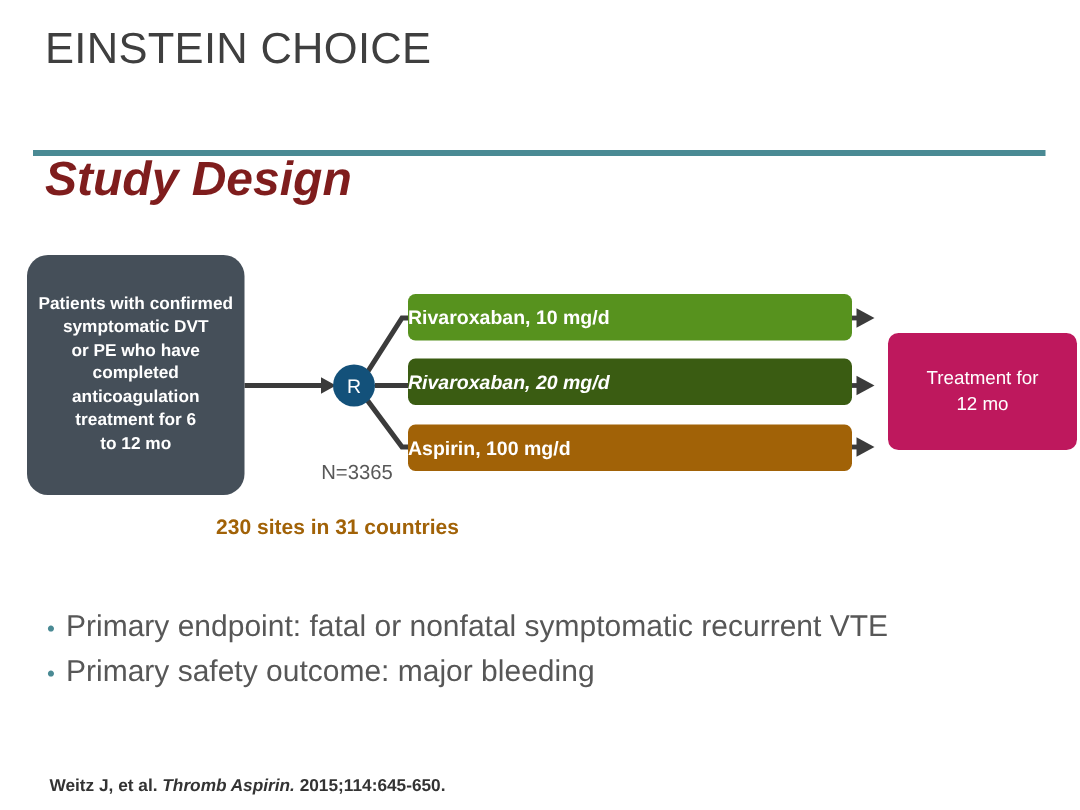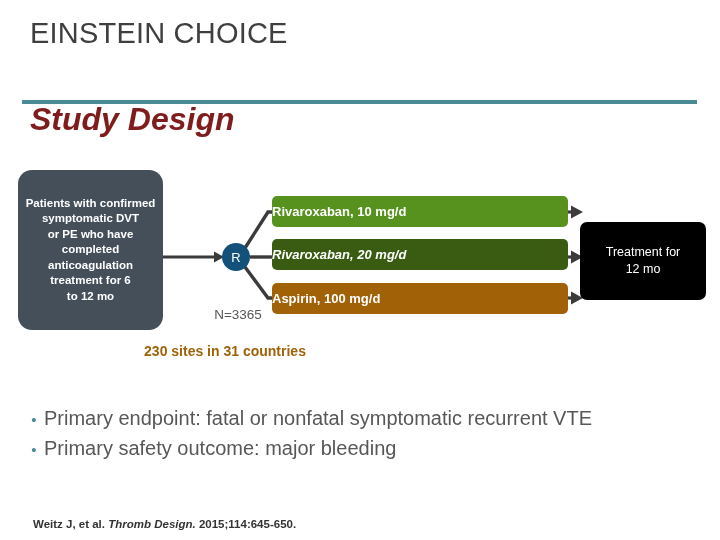--- a/index.html
+++ b/index.html
@@ -240,32 +240,32 @@
   <div class="arm-bar" id="arm-0" style="background: rgb(87, 146, 30);">
     <span>Rivaroxaban, 10 mg/d</span>
   </div>
   <div class="arm-bar" id="arm-1" style="background: rgb(58, 92, 18); font-style: italic;">
     <span>Rivaroxaban, 20 mg/d</span>
   </div>
   <div class="arm-bar" id="arm-2" style="background: #a16207;">
     <span>Aspirin, 100 mg/d</span>
   </div>
 
-  <div id="treatment-box" style="background: #000000;">
+  <div id="treatment-box" style="background: #be185d; margin-left: 12px;">
     <span>Treatment for
 12 mo</span>
   </div>
 </div>
 
 <div id="bullets">
   <div class="bullet-row">
     <span class="bullet-dot">•</span>
     <span>Primary endpoint: fatal or nonfatal symptomatic recurrent VTE</span>
   </div>
   <div class="bullet-row">
     <span class="bullet-dot">•</span>
     <span>Primary safety outcome: major bleeding</span>
   </div>
 </div>
 
 <div id="citation">
-  <span>Weitz J, et al. </span><span class="journal">Thromb Design.</span><span> 2015;114:645-650.</span>
+  <span>Weitz J, et al. </span><span class="journal">Thromb Aspirin.</span><span> 2015;114:645-650.</span>
 </div>
 
 </body></html>

